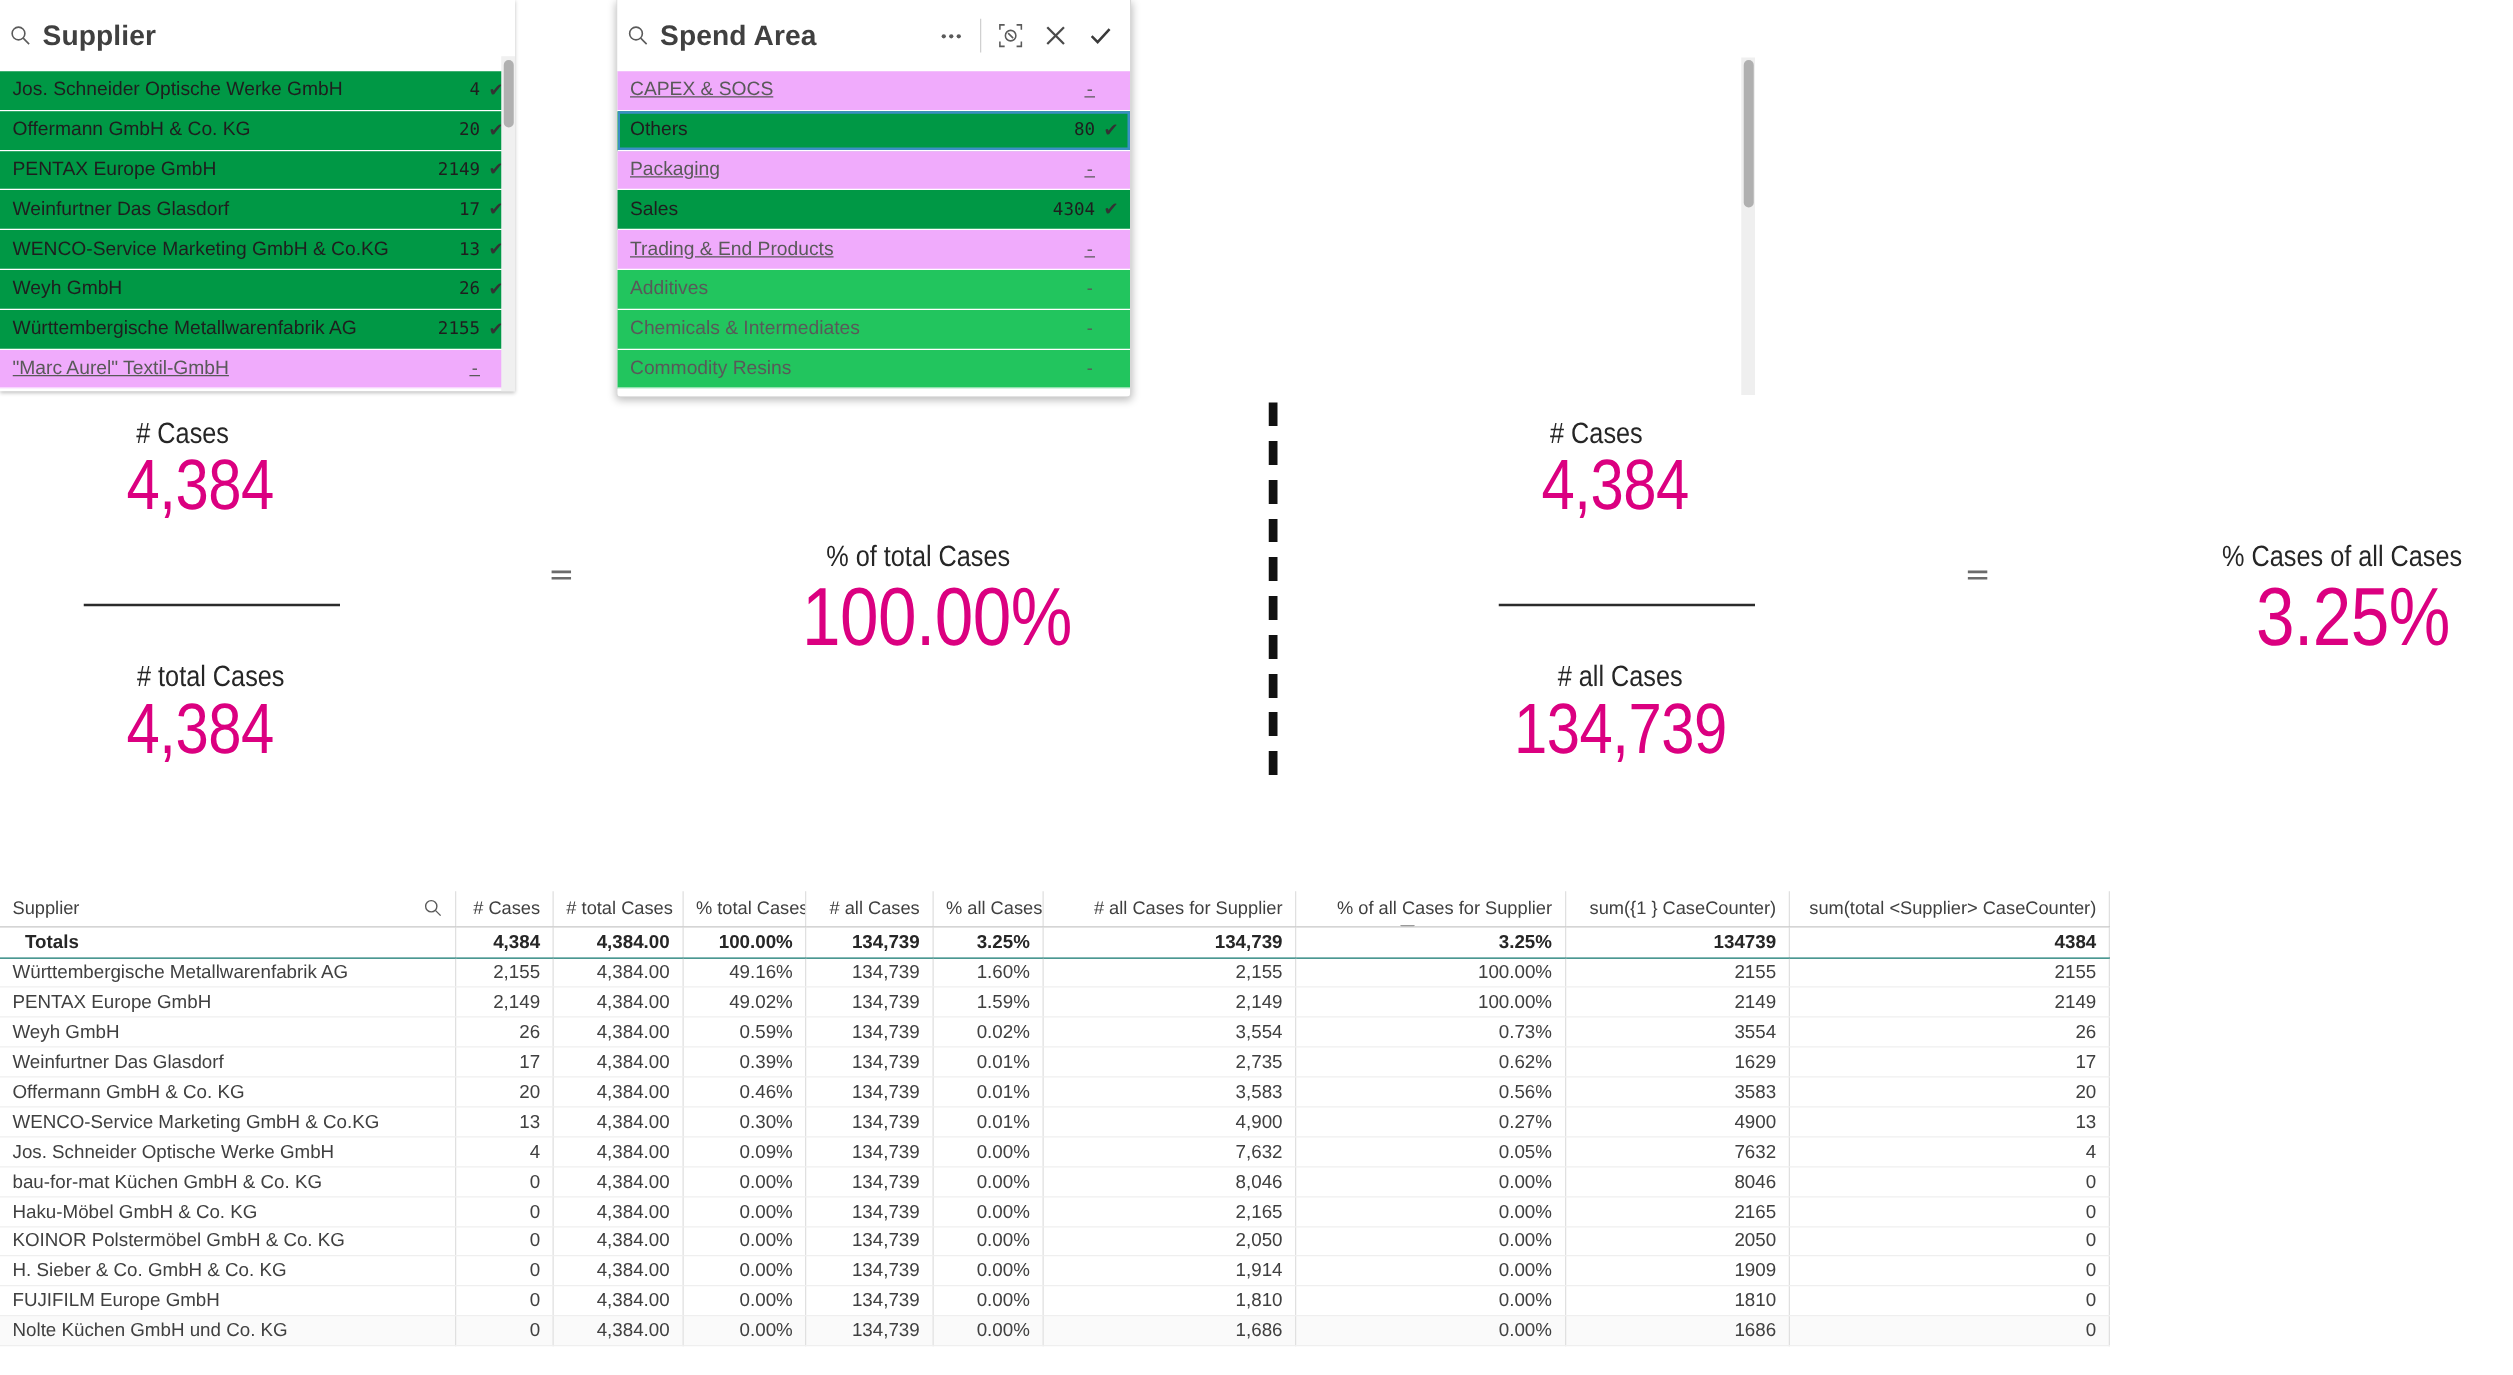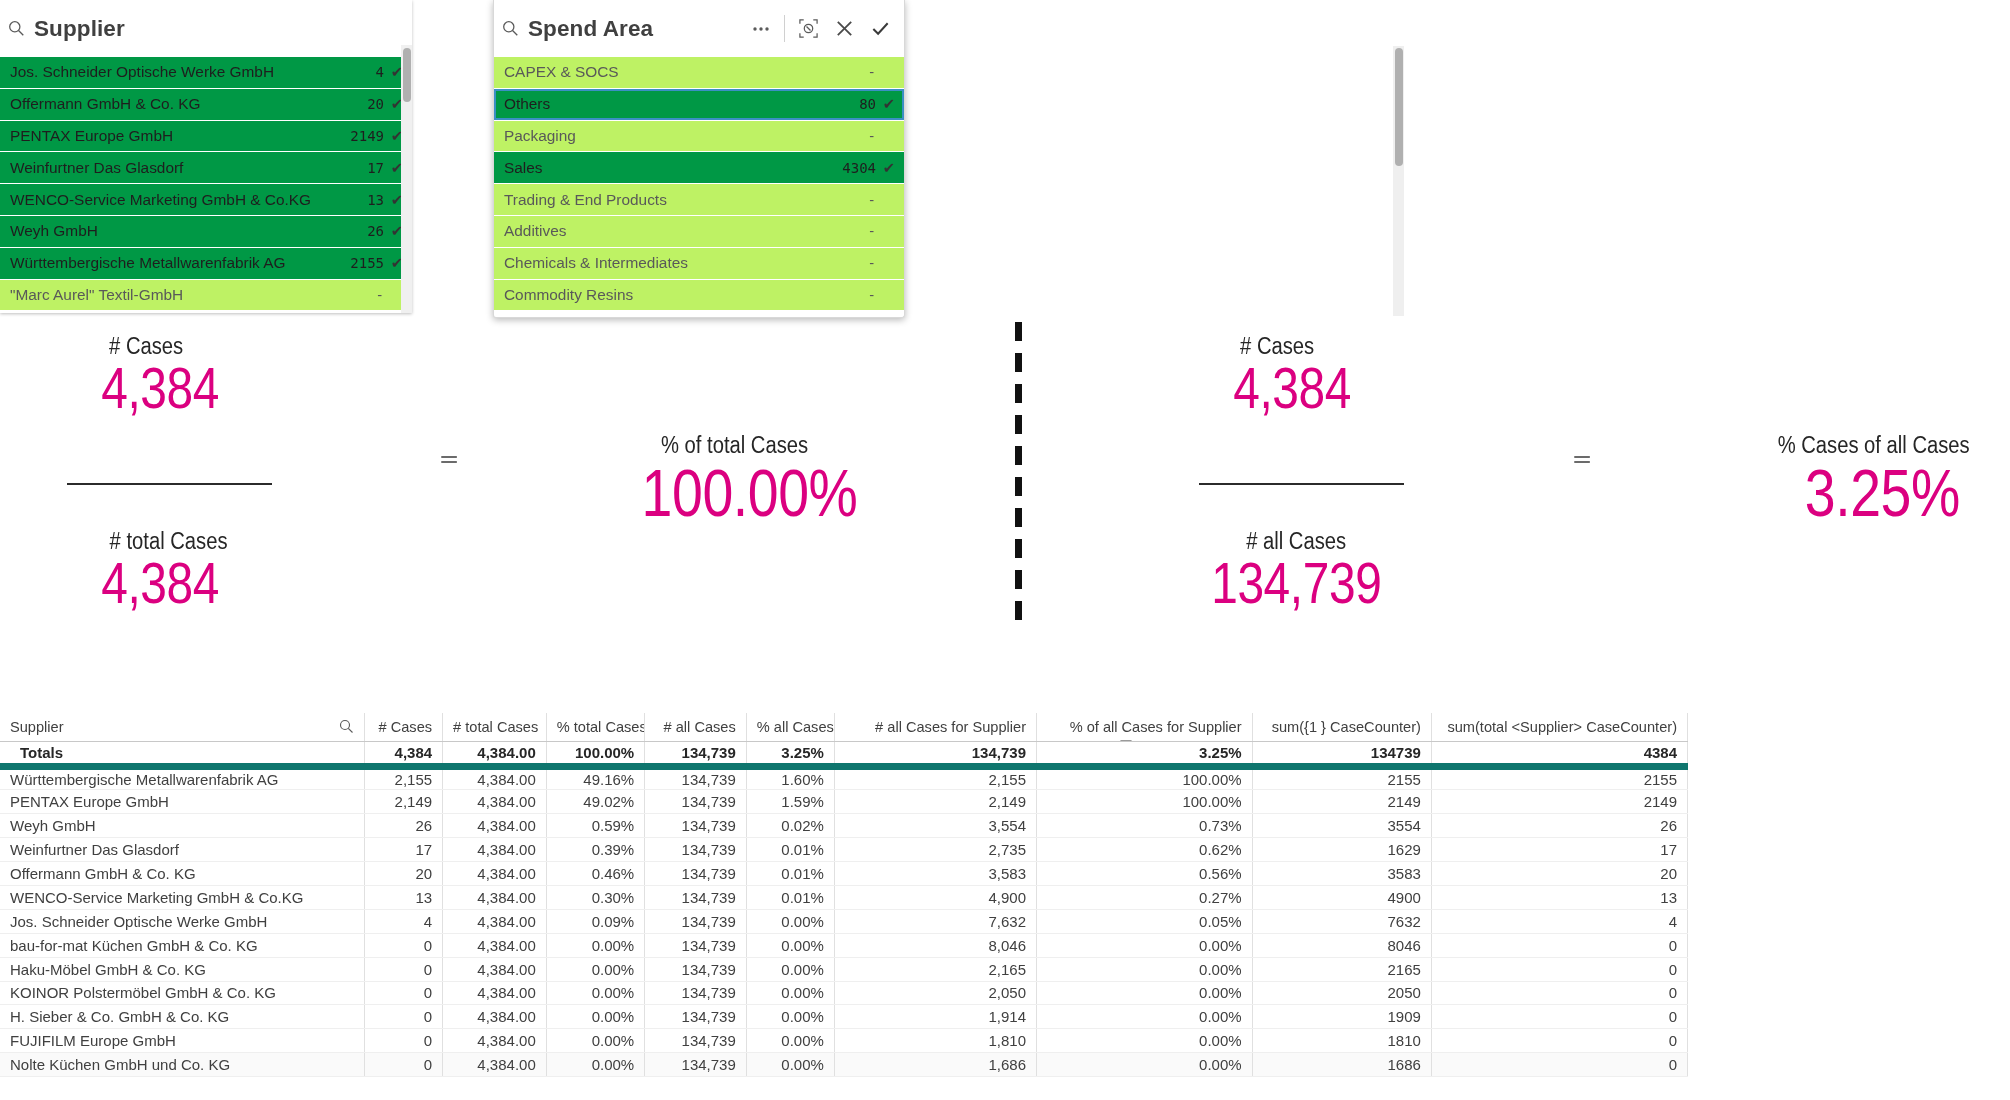--- a/index.html
+++ b/index.html
@@ -31,22 +31,22 @@
     height: 31.8px; display: flex; align-items: center;
     padding: 0 9px 0 10px; font-size: 15.4px; color: #404040;
     border-bottom: 1px solid #ffffff;
     white-space: nowrap; overflow: hidden;
   }
   .lb-row .lbl { flex: 1; overflow: hidden; text-overflow: ellipsis; }
   .lb-row .val { font-family: "DejaVu Sans Mono", monospace; font-size: 14px; margin-left: 8px; }
   .lb-row .tick { width: 19px; text-align: right; font-size: 14.5px; color: #333; }
   .st-selected { background: #009845; color: #1e1e1e; }
   .st-selected .tick::after { content: "\2714"; }
-  .st-alt       { background: #bef264; color: #595959; }
-  .st-excl      { background: #bef264; color: #595959; justify-content: center; }
+  .st-alt       { background: #f0abfc; color: #595959; text-decoration: underline; }
+  .st-excl      { background: #22c55e; color: #595959; justify-content: center; }
 
   .lb-scroll {
     position: absolute; top: 0; width: 11px; background: #f0f0f0;
   }
   .lb-thumb {
     position: absolute; left: 1.5px; width: 8px; border-radius: 4px;
     background: #b0b0b0;
   }
 
   
@@ -97,21 +97,21 @@
     border-right: 1px solid #e0e0e0;
     padding: 0 10px; height: 23.9px; white-space: nowrap; overflow: hidden;
     font-weight: normal; text-align: right; vertical-align: middle;
   }
   #data-table thead th {
     height: 28px; border-bottom: 1px solid #c8c8c8; color: #404040;
     font-size: 14.6px; position: relative;
   }
   #data-table th.c-supplier, #data-table td.c-supplier { text-align: left; }
   #data-table tr.totals td {
-    font-weight: bold; border-bottom: 7px solid #0f766e; color: #262626;
+    font-weight: bold; border-bottom: 1px solid #0f766e; color: #262626;
     height: 25px;
     padding-left: 20px;
   }
   #data-table tbody tr td { border-bottom: 1px solid #efefef; }
   #data-table tbody tr.alt td { background: #fafafa; margin-top: 44px; }
   .hdr-flex { display: flex; align-items: center; justify-content: flex-end; gap: 6px; }
   .hdr-flex.left { justify-content: space-between; }
   .sort-caret {
     position: absolute; top: 27px; left: 50%; margin-left: -24px;
     width: 0; height: 0; border-left: 6px solid transparent;

